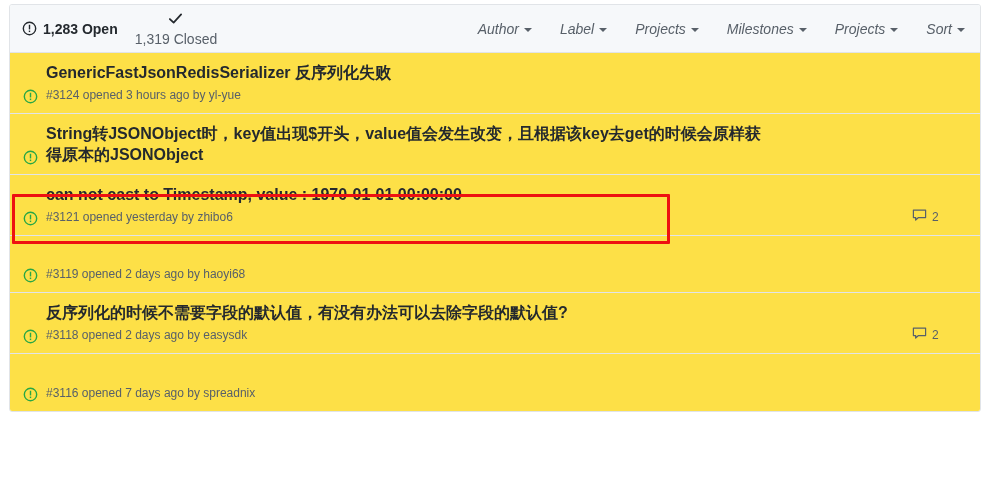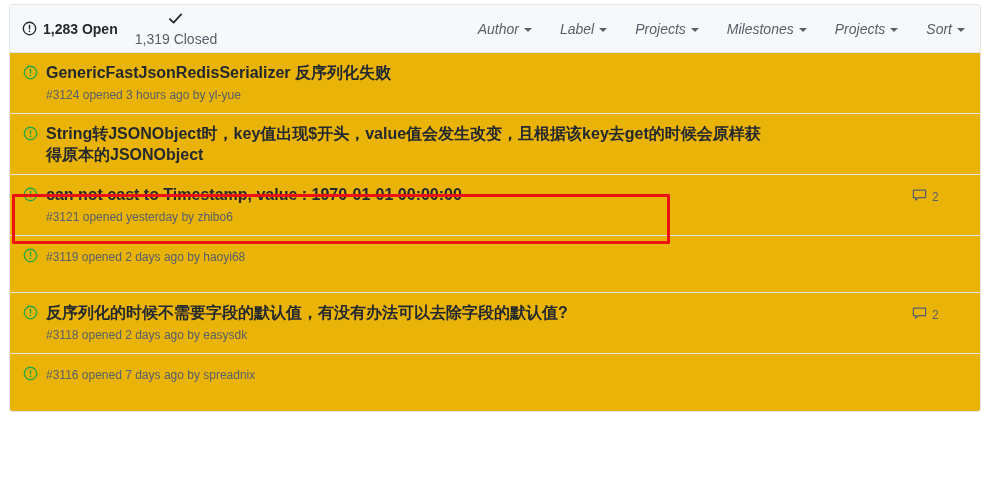--- a/index.html
+++ b/index.html
@@ -77,23 +77,23 @@
     width: 0; height: 0;
     border-left: 4px solid transparent;
     border-right: 4px solid transparent;
     border-top: 4px solid #586069;
     margin-top: 2px;
   }
 
   
   .issue-row {
     display: flex;
-    align-items: flex-start;
+    align-items: flex-end;
     padding: 9px 12px 9px 12px;
-    background: #eab308;
+    background: #fde047;
     border-bottom: 1px solid #e1e4e8;
     min-height: 57px;
   }
   .issue-row:last-child { border-bottom: none; }
 
   .issue-state-icon {
     flex: 0 0 auto;
     width: 16px;
     margin-top: 3px;
     margin-right: 8px;

